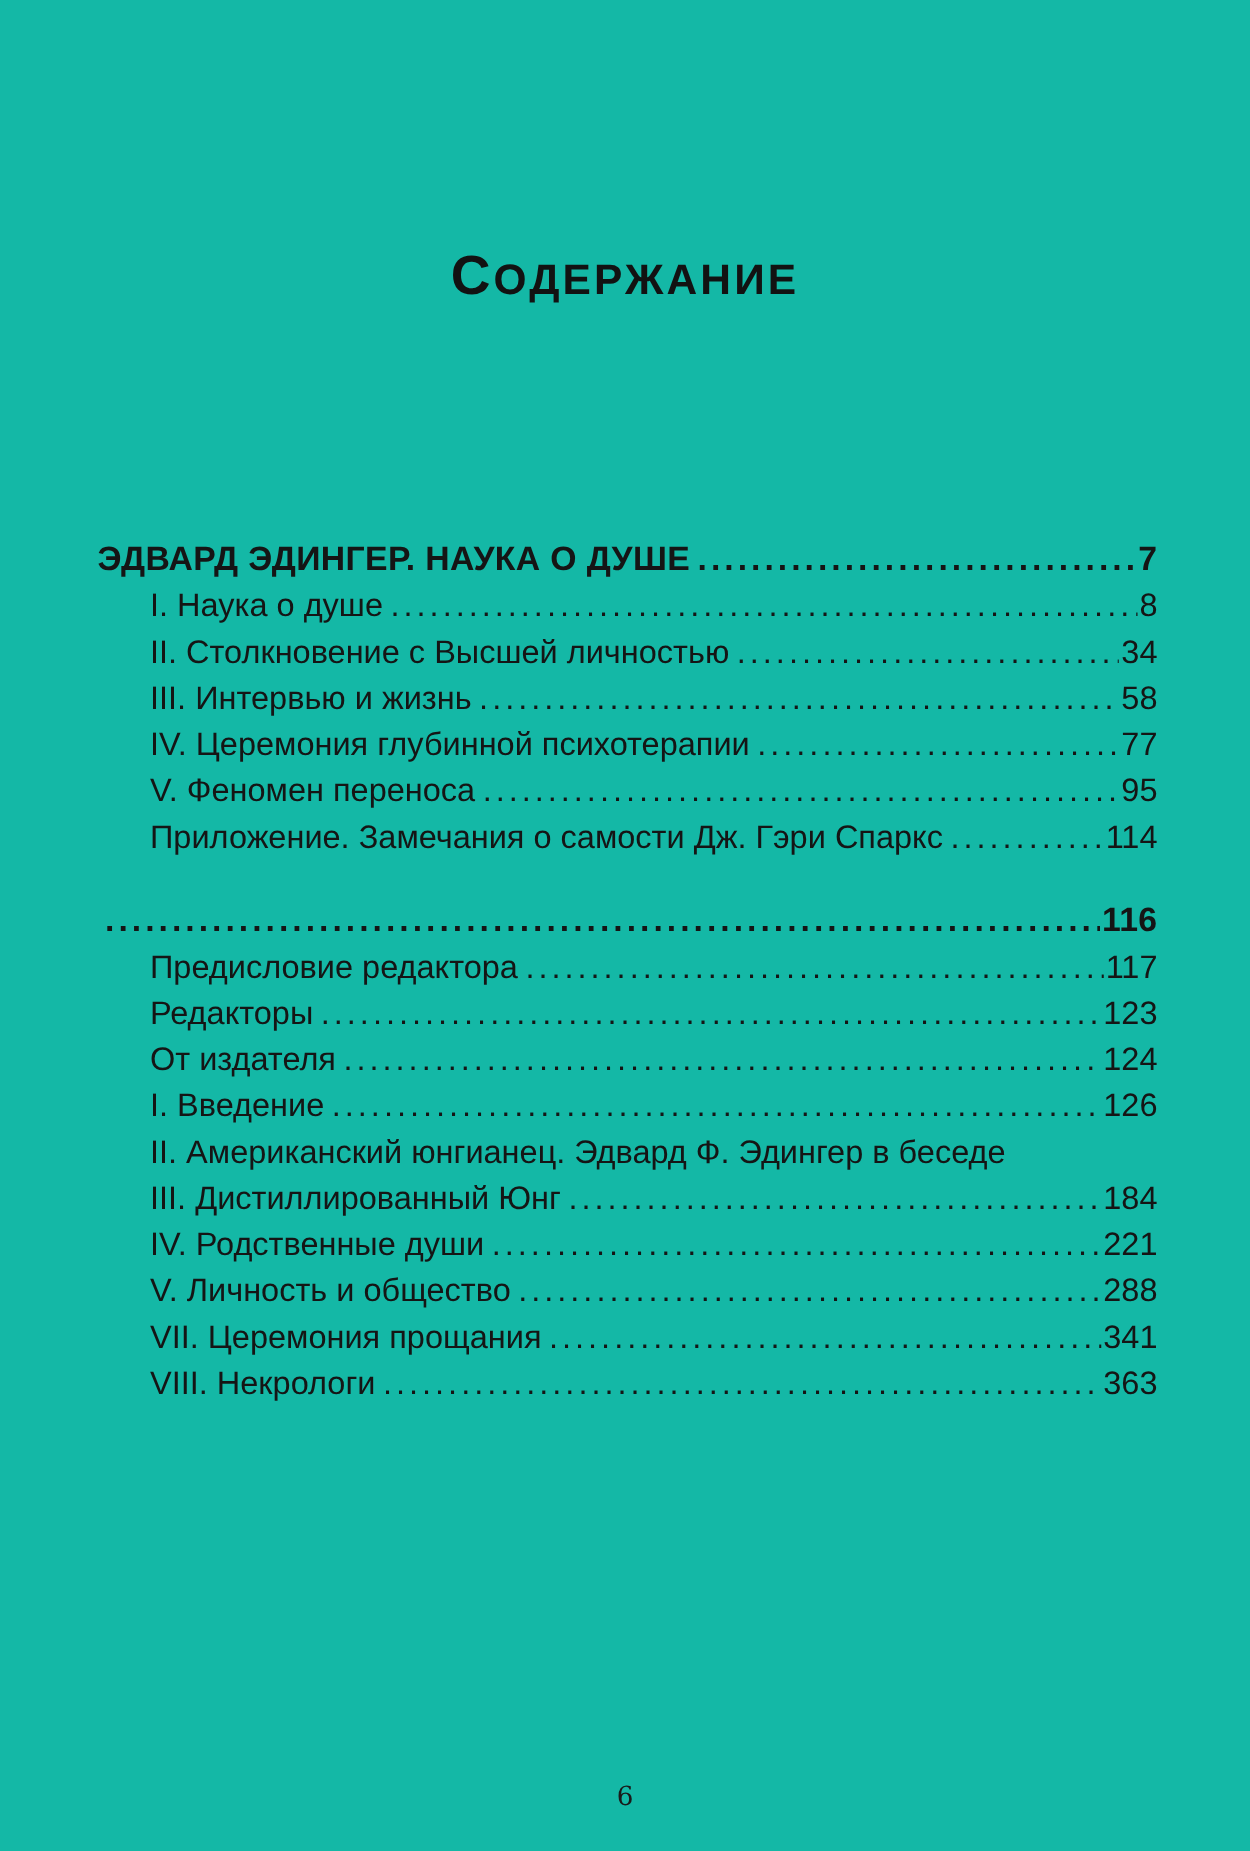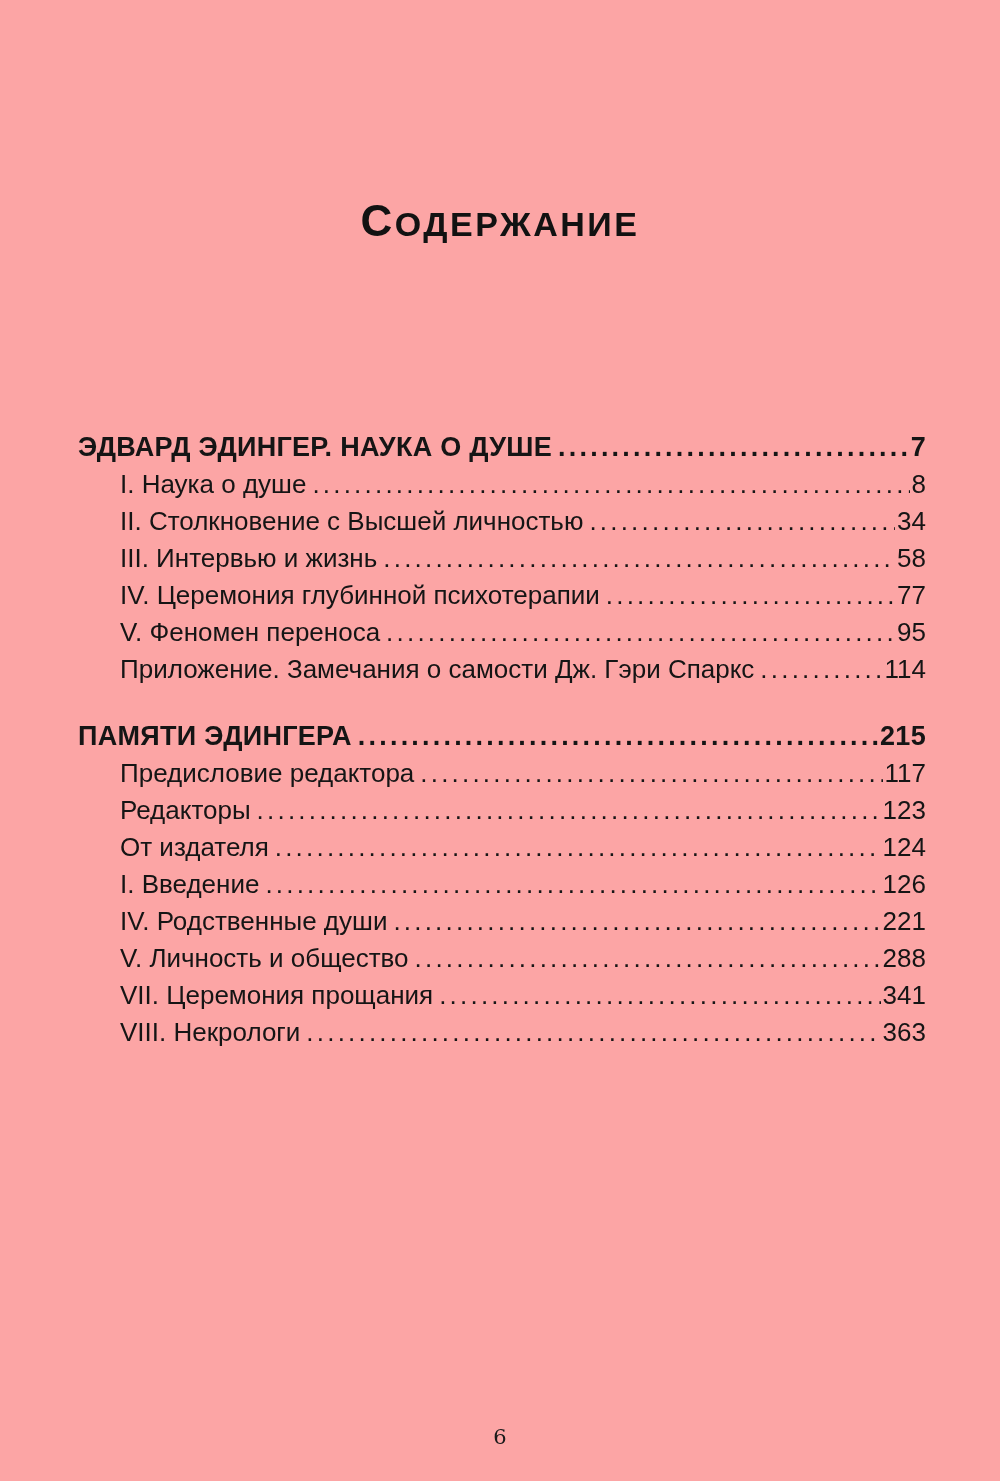--- a/index.html
+++ b/index.html
@@ -4,21 +4,21 @@
 <style>
   html, body {
     margin: 0;
     padding: 0;
     background: #ffffff;
   }
   .page {
     position: relative;
     width: 1000px;
     height: 1481px;
-    background: #fca5a5;
+    background: #14b8a6;
     color: #151515;
     font-family: "Liberation Sans", sans-serif;
     overflow: hidden;
   }
   .title {
     margin: 0;
     padding-top: 196px;
     text-align: center;
     font-size: 34px;
     line-height: 50px;
@@ -116,43 +116,50 @@
         <span class="toc-label">V. Феномен переноса</span>
         <span class="leader"></span>
         <span class="toc-page">95</span>
       </div>
       <div class="toc-row item">
         <span class="toc-label">Приложение. Замечания о самости Дж. Гэри Спаркс</span>
         <span class="leader"></span>
         <span class="toc-page">114</span>
       </div>
       <div class="toc-row section-header section-gap">
-        <span class="toc-label">ПАМЯТИ ЭДИНГЕРА</span>
         <span class="leader"></span>
-        <span class="toc-page">215</span>
+        <span class="toc-page">116</span>
       </div>
       <div class="toc-row item">
         <span class="toc-label">Предисловие редактора</span>
         <span class="leader"></span>
         <span class="toc-page">117</span>
       </div>
       <div class="toc-row item">
         <span class="toc-label">Редакторы</span>
         <span class="leader"></span>
         <span class="toc-page">123</span>
       </div>
       <div class="toc-row item">
         <span class="toc-label">От издателя</span>
         <span class="leader"></span>
         <span class="toc-page">124</span>
       </div>
       <div class="toc-row item">
         <span class="toc-label">I. Введение</span>
         <span class="leader"></span>
         <span class="toc-page">126</span>
+      </div>
+      <div class="toc-row item">
+        <span class="toc-label">II. Американский юнгианец. Эдвард Ф. Эдингер в беседе</span>
+      </div>
+      <div class="toc-row item">
+        <span class="toc-label">III. Дистиллированный Юнг</span>
+        <span class="leader"></span>
+        <span class="toc-page">184</span>
       </div>
       <div class="toc-row item">
         <span class="toc-label">IV. Родственные души</span>
         <span class="leader"></span>
         <span class="toc-page">221</span>
       </div>
       <div class="toc-row item">
         <span class="toc-label">V. Личность и общество</span>
         <span class="leader"></span>
         <span class="toc-page">288</span>

